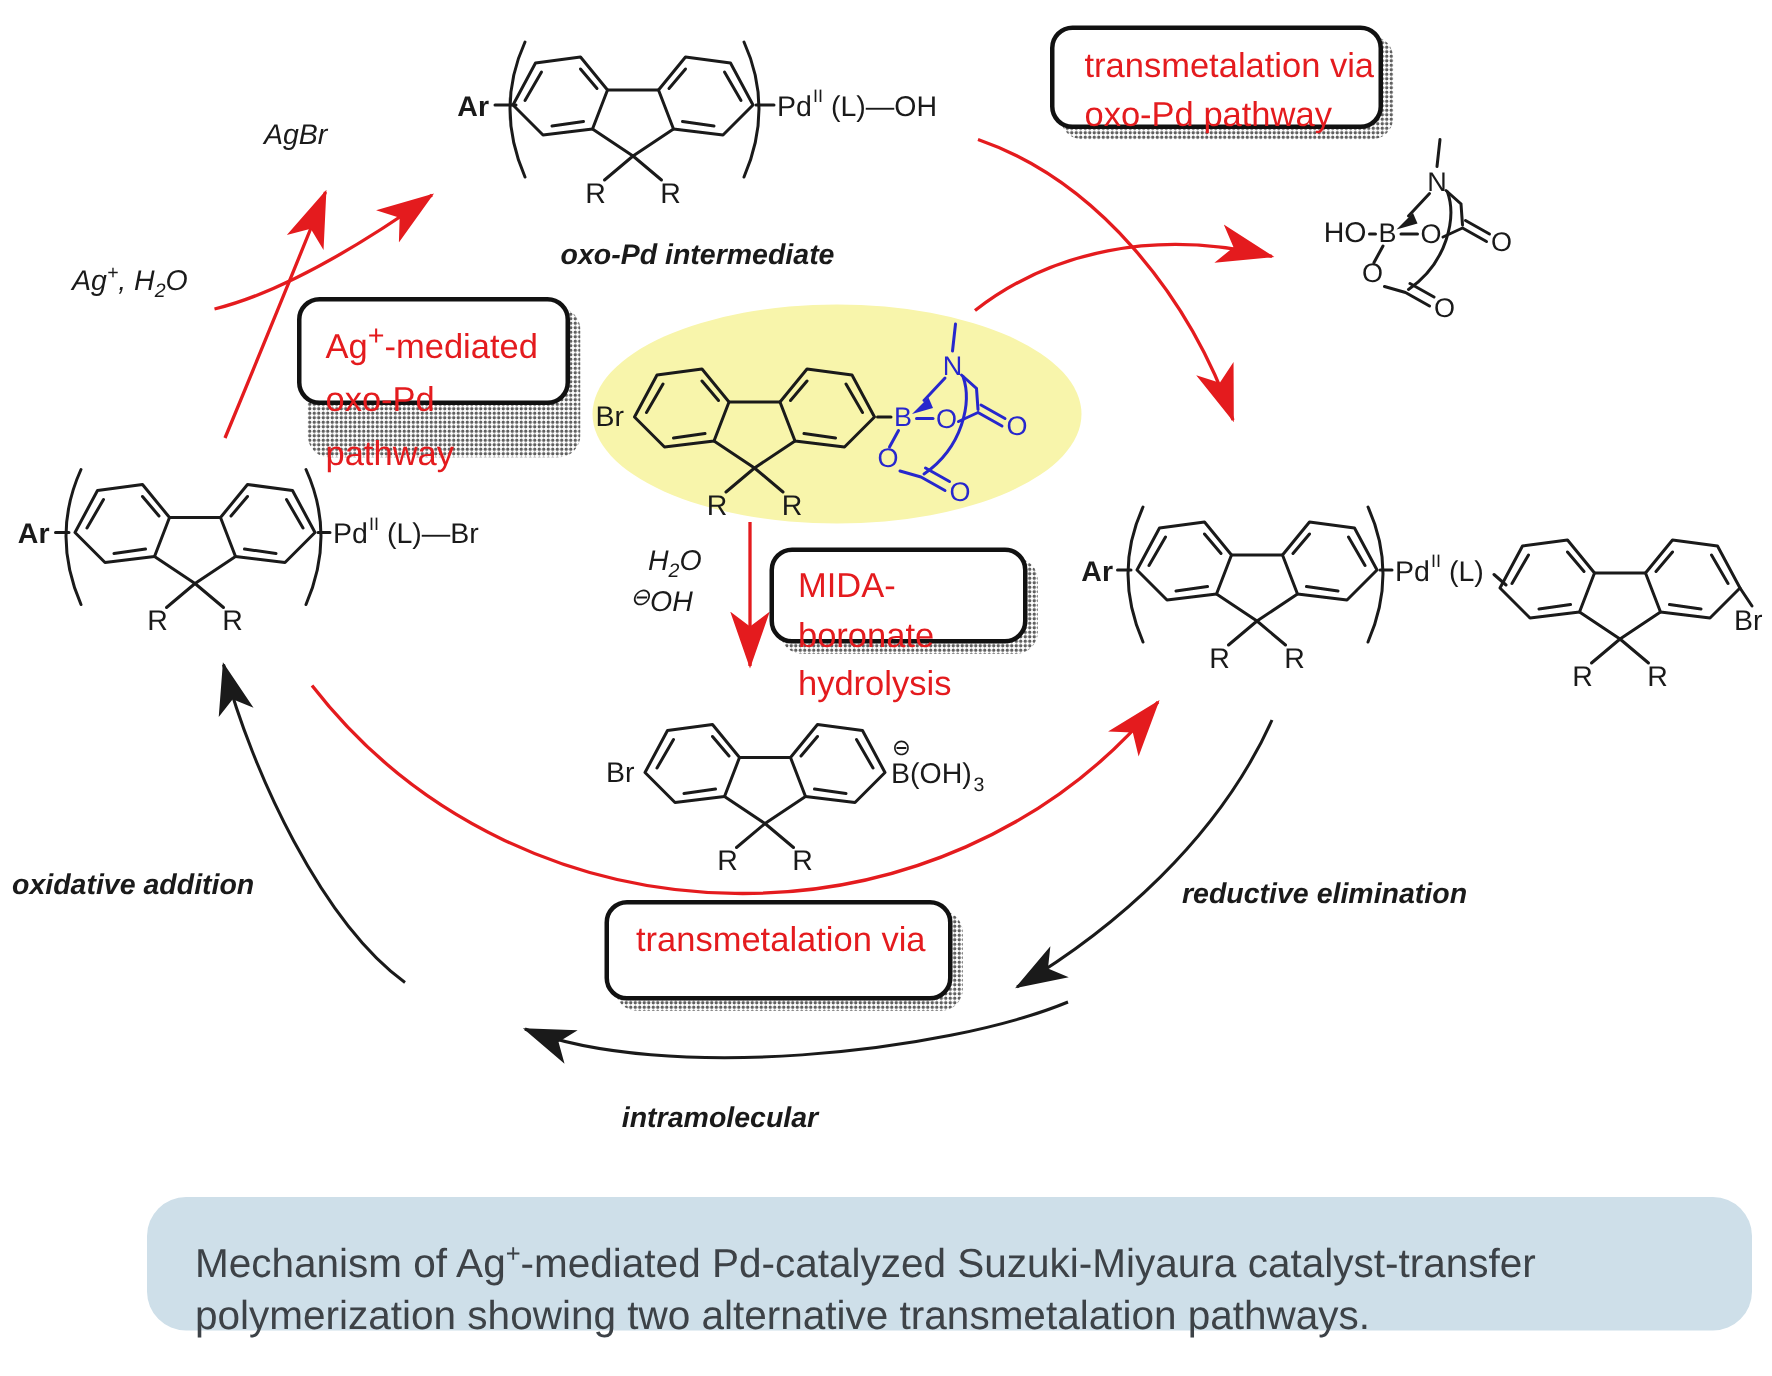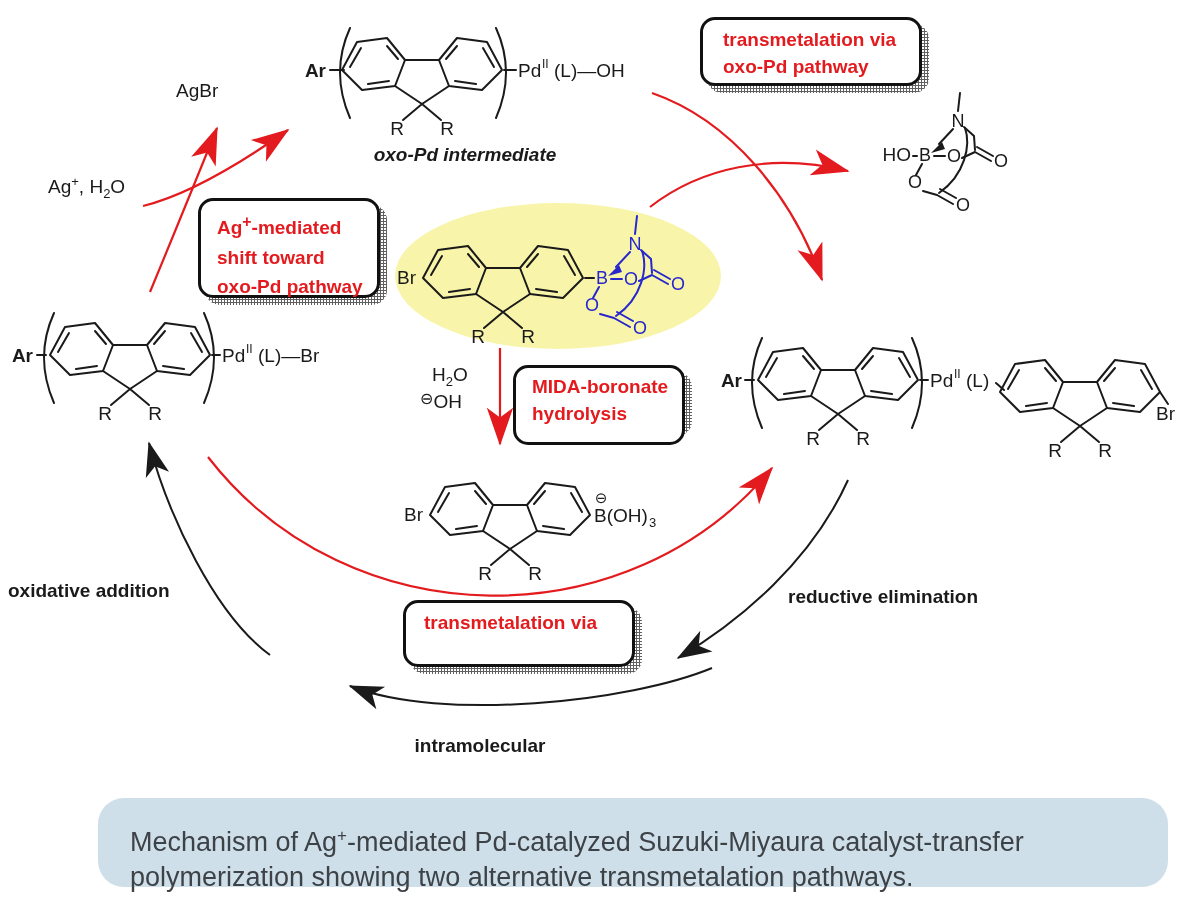--- a/index.html
+++ b/index.html
@@ -16,24 +16,24 @@
   #flu path{stroke:#1a1a1a;stroke-width:2;fill:none;stroke-linejoin:round;stroke-linecap:round;}
   #flu text{fill:#1a1a1a;font-size:19px;}
   #mida path{stroke:currentColor;stroke-width:2;fill:none;stroke-linecap:round;}
   #mida .fillc{fill:currentColor;stroke:none;}
   #mida text{fill:currentColor;font-size:18px;}
   .blue{color:#2727cd;}
   .blk{color:#1a1a1a;}
   .ra{stroke:#e41b1e;stroke-width:2.2;fill:none;}
   .ba{stroke:#1a1a1a;stroke-width:2;fill:none;}
   .callout{position:absolute;box-sizing:border-box;background:#fff;border:3px solid #111;
-           border-radius:15px;color:#e41b1e;font-weight:bold;font-size:19px;line-height:1.42;z-index:3;}
+           border-radius:15px;color:#e41b1e;font-weight:normal;font-size:23px;line-height:1.42;z-index:3;}
   .dotshadow{position:absolute;border-radius:15px;z-index:2;
              background-image:radial-gradient(#606060 1px, transparent 1.35px);background-size:3px 3px;}
-  .lbl{position:absolute;font-size:19px;color:#1a1a1a;white-space:nowrap;z-index:3;}
+  .lbl{position:absolute;font-size:19px;color:#1a1a1a;white-space:nowrap;z-index:3;font-style:italic;}
   .lbl.b{font-weight:bold;}
   .lbl.i{font-style:italic;}
   .lbl sup{font-size:13px;}
   .lbl sub{font-size:13px;}
   .charge-sym{font-size:16px;vertical-align:4px;}
   .caption-box{position:absolute;left:98px;top:798px;width:1070px;height:89px;background:#cedfe9;
                border-radius:26px;z-index:3;box-sizing:border-box;padding:20px 0 0 32px;
                font-size:27px;line-height:35px;color:#3d4247;}
   .caption-box sup{font-size:17px;}
   .center{text-align:center;}
@@ -151,44 +151,43 @@
   </g>
 </svg>
 
 <div class="dotshadow" style="left:707px;top:24px;width:222px;height:69px"></div>
 <div class="callout" style="left:700px;top:17px;width:222px;height:69px;padding:7px 0 0 20px">
   <div>transmetalation via</div>
   <div>oxo-Pd pathway</div>
 </div>
 
 <div class="dotshadow" style="left:205px;top:205px;width:182px;height:100px"></div>
-<div class="callout" style="left:198px;top:198px;width:182px;height:100px;padding:9px 0 0 16px;line-height:1.55">
+<div class="callout" style="left:198px;top:198px;width:182px;height:72px;padding:9px 0 0 16px;line-height:1.55">
   <div><span>Ag</span><sup>+</sup><span>-mediated</span></div>
-  <div>shift toward</div>
   <div>oxo-Pd pathway</div>
 </div>
 
 <div class="dotshadow" style="left:520px;top:372px;width:172px;height:64px"></div>
-<div class="callout" style="left:513px;top:365px;width:172px;height:80px;padding:6px 0 0 16px">
+<div class="callout" style="left:513px;top:365px;width:172px;height:64px;padding:6px 0 0 16px">
   <div>MIDA-boronate</div>
   <div>hydrolysis</div>
 </div>
 
 <div class="dotshadow" style="left:410px;top:607px;width:232px;height:67px"></div>
 <div class="callout" style="left:403px;top:600px;width:232px;height:67px;padding:7px 0 0 18px">
   <div>transmetalation via</div>
 </div>
 
 <div class="lbl" style="left:176px;top:80px">AgBr</div>
 
 <div class="lbl" style="left:48px;top:174px">
   <span>Ag</span><sup>+</sup><span>,  H</span><sub>2</sub><span>O</span>
 </div>
 
-<div class="lbl b i center" style="left:340px;top:144px;width:250px">oxo-Pd intermediate</div>
+<div class="lbl b i center" style="left:340px;top:160px;width:250px">oxo-Pd intermediate</div>
 
 <div class="lbl" style="left:420px;top:364px">
   <div style="margin-left:12px"><span>H</span><sub>2</sub><span>O</span></div>
   <div><span class="charge-sym">⊖</span><span>OH</span></div>
 </div>
 
 <div class="lbl b" style="left:8px;top:580px">oxidative addition</div>
 
 <div class="lbl b" style="left:788px;top:586px">reductive elimination</div>
 

